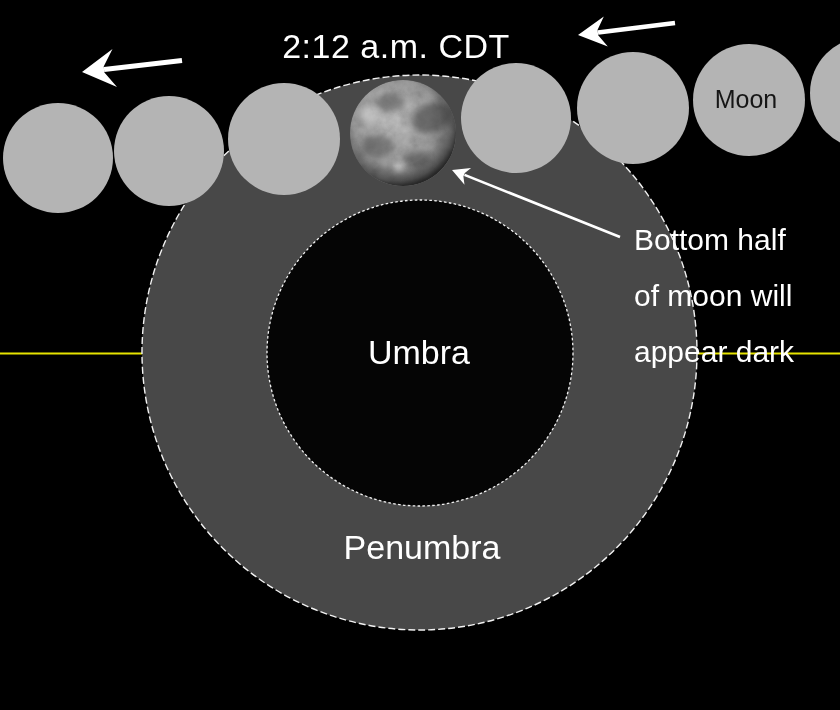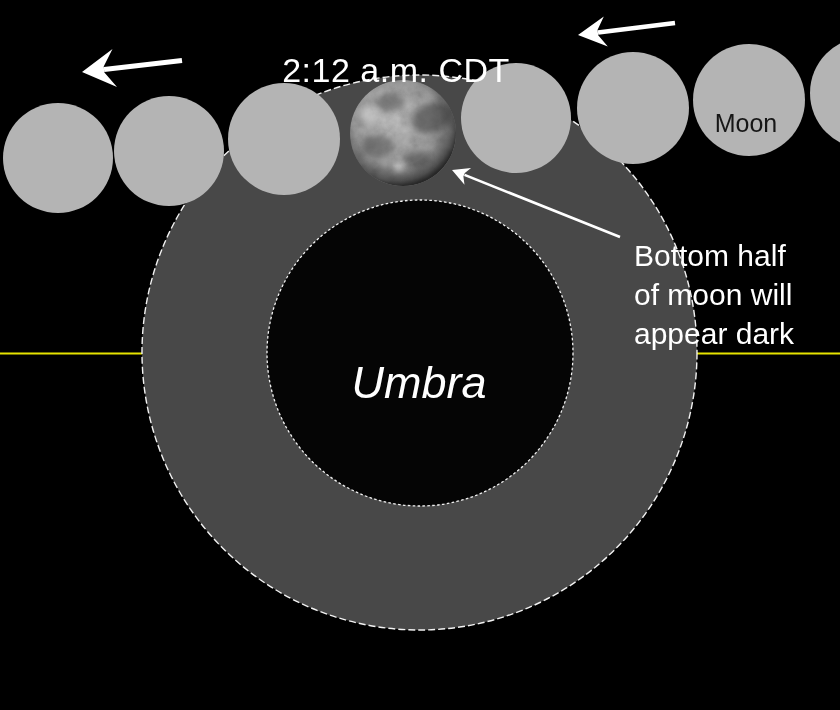--- a/index.html
+++ b/index.html
@@ -42,50 +42,48 @@
     stroke-dasharray: 2.6 2.3;
   }
   .moon-disc { fill: var(--moon-disc-gray); }
   .arrow { fill: #ffffff; stroke: none; }
   .arrow-shaft { stroke: #ffffff; stroke-linecap: butt; }
   
   .label {
     position: absolute;
     color: var(--text-white);
     white-space: nowrap;
-    margin-top: 24px;
   }
   .time-label {
     top: 27px; left: 396px;
     transform: translateX(-50%);
     font-size: 34px;
     letter-spacing: 0.5px;
   }
   .moon-label {
     top: 85px; left: 746px;
     transform: translateX(-50%);
     font-size: 25px;
     font-weight: 400;
     color: var(--moon-label-dark);
   }
   .umbra-label {
     top: 333px; left: 419px;
     transform: translateX(-50%);
-    font-size: 45px;
-    font-style: italic;
+    font-size: 34px;
   }
   .penumbra-label {
     top: 528px; left: 422px;
     transform: translateX(-50%);
     font-size: 34px;
   }
   .annotation-text {
     top: 212px; left: 634px;
     font-size: 30px;
-    line-height: 39px;
+    line-height: 56px;
     white-space: pre-line;
   }
 </style>
 </head>
 <body>
 
 <div class="stage">
 
   <svg class="canvas" viewBox="0 0 840 710">
     <defs>
@@ -156,18 +154,19 @@
       <polygon class="arrow" points="452,170 471.1,167.9 464.8,172.9 463.4,176.6 464.5,184.7"></polygon>
     </g>
   </svg>
 
   <div class="label time-label">2:12 a.m. CDT</div>
 
   <div class="label moon-label">Moon</div>
 
   <div class="label umbra-label">Umbra</div>
 
+  <div class="label penumbra-label">Penumbra</div>
 
   <div class="label annotation-text">Bottom half
 of moon will
 appear dark</div>
 
 </div>
 
 </body></html>

